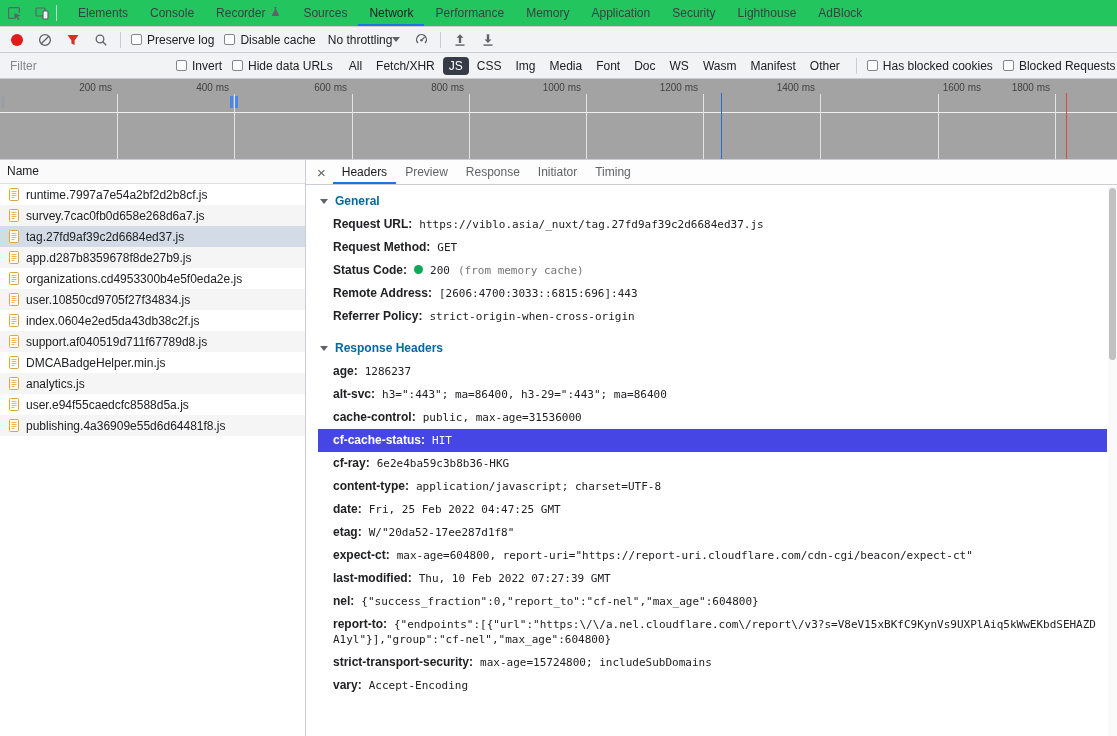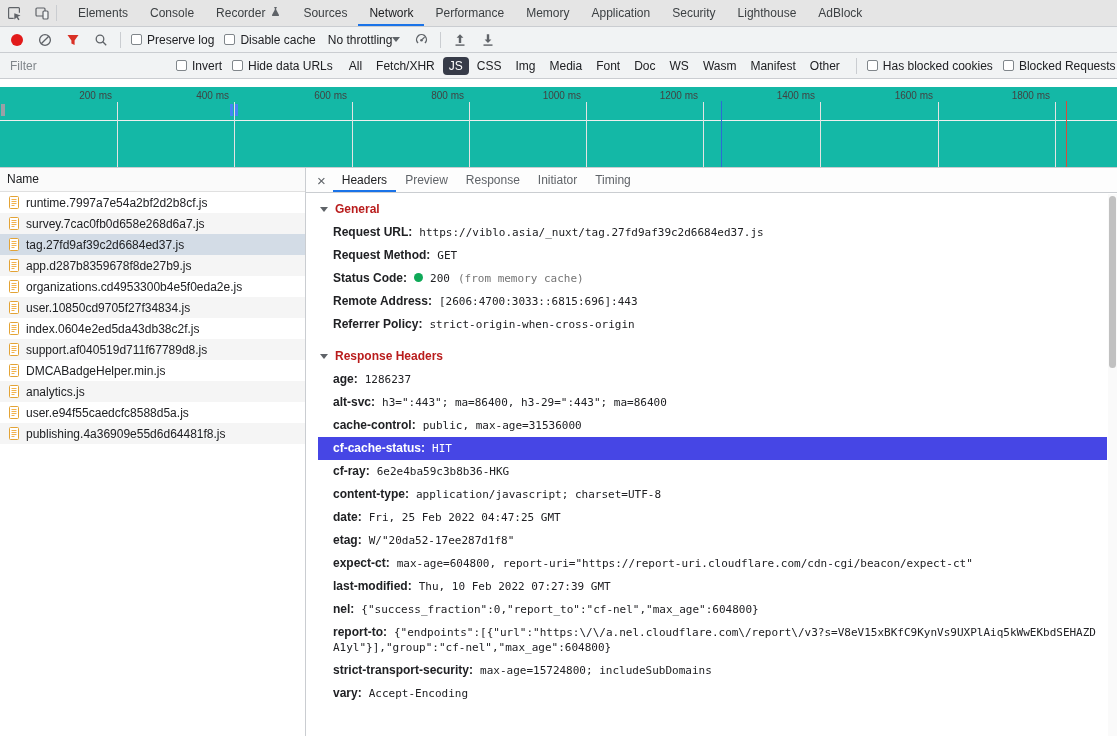--- a/index.html
+++ b/index.html
@@ -5,21 +5,21 @@
   * { box-sizing: border-box; }
   html, body { margin: 0; padding: 0; }
   body {
     width: 1117px; height: 736px; overflow: hidden;
     font-family: "Liberation Sans", sans-serif; font-size: 12px;
     color: #202124; background: #fff; position: relative;
   }
   .vsep { width: 1px; height: 16px; background: #cacdd1; align-self: center; flex-shrink: 0; }
 
   
-  .dt-tabbar { display: flex; align-items: stretch; height: 27px; background: #e5e5e5; border-bottom: 1px solid #cacdd1; }
+  .dt-tabbar { display: flex; align-items: stretch; height: 27px; background: #22c55e; border-bottom: 1px solid #cacdd1; }
   .icon-btn { width: 28px; display: flex; align-items: center; justify-content: center; cursor: pointer; flex-shrink: 0; }
   .dt-tabs { display: flex; margin-left: 10px; }
   .dt-tab { padding: 0 11px; display: flex; align-items: center; gap: 5px; color: #3c4043; cursor: pointer; white-space: nowrap; }
   .dt-tab.active { box-shadow: inset 0 -2px 0 var(--accent-blue); color: #202124; }
 
   
   .net-toolbar { display: flex; align-items: center; height: 26px; background: #f1f3f4; border-bottom: 1px solid #cacdd1; padding: 0 8px; gap: 10px; }
   .net-toolbar > * { flex-shrink: 0; }
   .tool { width: 18px; height: 18px; display: flex; align-items: center; justify-content: center; cursor: pointer; }
   .record-dot { width: 12px; height: 12px; border-radius: 50%; background: var(--record-red); }
@@ -32,21 +32,21 @@
   
   .filter-bar { display: flex; align-items: center; height: 26px; background: #f1f3f4; border-bottom: 1px solid #cacdd1; padding: 0 8px; gap: 10px; overflow: hidden; }
   .filter-bar > * { flex-shrink: 0; }
   .filter-input { border: none; background: transparent; outline: none; width: 158px; font-family: "Liberation Sans", sans-serif; font-size: 12px; color: #404040; }
   .filter-input::placeholder { color: #80868b; }
   .type-filters { display: flex; gap: 2px; align-items: center; }
   .pill { padding: 2px 6px; border-radius: 4px; cursor: pointer; color: #202124; white-space: nowrap; }
   .pill.active { background: var(--selected-pill-bg); color: #fff; }
 
   
-  .timeline { position: relative; height: 81px; background: #14b8a6; border-bottom: 1px solid #cacdd1; overflow: hidden; cursor: ew-resize; margin-top: 8px; }
+  .timeline { position: relative; height: 81px; background: #a3a3a3; border-bottom: 1px solid #cacdd1; overflow: hidden; cursor: ew-resize; }
   .tick-label { position: absolute; top: 3px; transform: translateX(-100%); padding-right: 5px; font-size: 10px; color: #424242; white-space: nowrap; }
   .tick-line { position: absolute; top: 15px; bottom: 0; width: 1px; background: #e3e3e3; }
   .timeline-divider { position: absolute; left: 0; right: 0; top: 33px; height: 1px; background: #efefef; }
   .event-line { position: absolute; top: 14px; bottom: 0; width: 1px; }
   .activity-bar { position: absolute; top: 17px; height: 12px; }
 
   
   .main { display: flex; height: 576px; }
 
   .request-list { width: 306px; border-right: 1px solid #cacdd1; background: #fff; overflow: hidden; display: flex; flex-direction: column; }
@@ -59,21 +59,21 @@
 
   .details { flex: 1; position: relative; background: #fff; overflow: hidden; }
   .details-tabs { display: flex; align-items: stretch; height: 25px; border-bottom: 1px solid #cacdd1; background: #fdfdfd; padding-left: 4px; }
   .close-btn { display: flex; align-items: center; padding: 0 7px; font-size: 15px; color: #5f6368; cursor: pointer; }
   .det-tab { padding: 0 9px; display: flex; align-items: center; color: #5f6368; cursor: pointer; white-space: nowrap; }
   .det-tab.active { color: #202124; box-shadow: inset 0 -2px 0 var(--accent-blue); }
 
   .details-content { padding: 4px 10px 0 12px; height: calc(100% - 25px); overflow: hidden; }
   .section { margin-bottom: 4px; }
   .section + .section { margin-top: 8px; }
-  .section-title { display: flex; align-items: center; gap: 7px; padding: 5px 0 5px 2px; font-weight: bold; color: #b91c1c; cursor: pointer; }
+  .section-title { display: flex; align-items: center; gap: 7px; padding: 5px 0 5px 2px; font-weight: bold; color: #0369a1; cursor: pointer; }
   .tri { width: 0; height: 0; border-left: 4px solid transparent; border-right: 4px solid transparent; border-top: 5px solid #5f6368; flex-shrink: 0; }
   .hdr-row { padding: 4px 8px 4px 15px; line-height: 14px; word-break: break-all; }
   .hdr-name { font-weight: bold; color: #202124; margin-right: 7px; }
   .hdr-value { font-family: "DejaVu Sans Mono", monospace; font-size: 11px; color: #202124; }
   .hdr-note { font-family: "DejaVu Sans Mono", monospace; font-size: 11px; color: #757575; margin-left: 8px; }
   .status-dot { display: inline-block; width: 9px; height: 9px; border-radius: 50%; background: var(--status-green); margin-right: 7px; }
   .hdr-row.highlighted { background: var(--highlight-row-bg); }
   .hdr-row.highlighted .hdr-name, .hdr-row.highlighted .hdr-value, .hdr-row.highlighted .hdr-note { color: #fff; }
 
   .v-scrollbar { position: absolute; top: 26px; right: 0; bottom: 0; width: 9px; background: #fafafa; cursor: pointer; }
@@ -252,21 +252,21 @@
       <div class="tick-label" style="left: 352px;">600 ms</div>
       <div class="tick-line" style="left: 469px;"></div>
       <div class="tick-label" style="left: 469px;">800 ms</div>
       <div class="tick-line" style="left: 586px;"></div>
       <div class="tick-label" style="left: 586px;">1000 ms</div>
       <div class="tick-line" style="left: 703px;"></div>
       <div class="tick-label" style="left: 703px;">1200 ms</div>
       <div class="tick-line" style="left: 820px;"></div>
       <div class="tick-label" style="left: 820px;">1400 ms</div>
       <div class="tick-line" style="left: 938px;"></div>
-      <div class="tick-label" style="left: 938px;">1600 ms</div>
+      <div class="tick-label" style="left: 986px;">1600 ms</div>
       <div class="tick-line" style="left: 1055px;"></div>
       <div class="tick-label" style="left: 1055px;">1800 ms</div>
       <div class="event-line" style="left: 721px; background: rgb(43, 108, 212);"></div>
       <div class="event-line" style="left: 1066px; background: rgb(216, 74, 59);"></div>
       <div class="activity-bar" style="left: 1px; width: 4px; background: rgb(154, 160, 166);"></div>
       <div class="activity-bar" style="left: 230px; width: 3px; background: rgb(69, 133, 244);"></div>
       <div class="activity-bar" style="left: 235px; width: 3px; background: rgb(69, 133, 244);"></div>
     </div>
 
   <div class="main">

